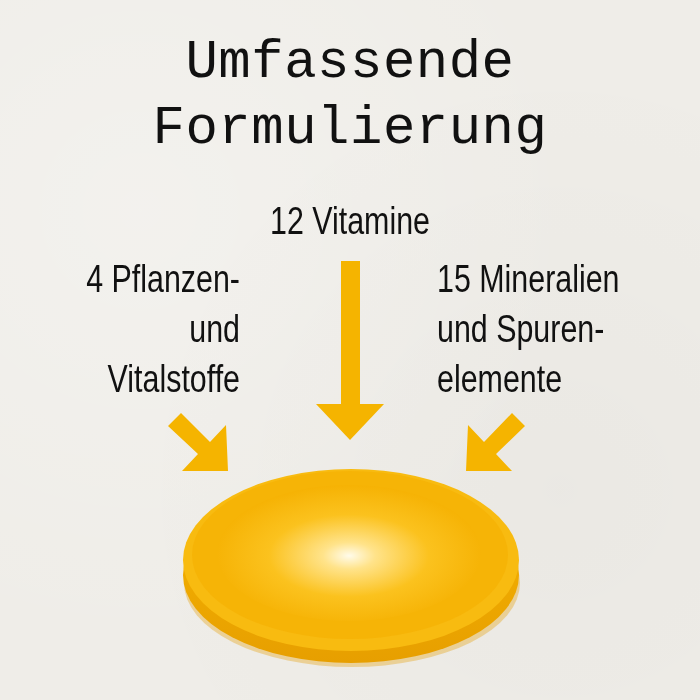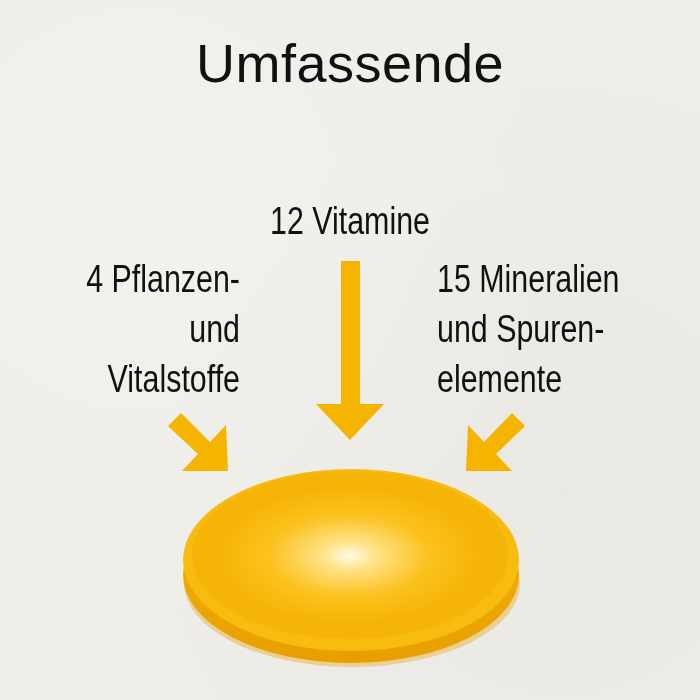--- a/index.html
+++ b/index.html
@@ -10,21 +10,21 @@
   }
   .bg-texture {
     position:absolute; inset:0;
     background:
       radial-gradient(circle at 20% 30%, rgba(255,255,255,0.25), transparent 60%),
       radial-gradient(circle at 80% 70%, rgba(0,0,0,0.02), transparent 60%);
   }
   .title {
     position:absolute; left:0; top:30px; width:700px;
     text-align:center; color:#111;
-    font-family:Liberation Sans, sans-serif;
+    font-family:Liberation Mono, monospace;
     font-size:54px; line-height:66px; font-weight:500; letter-spacing:0.5px;
   }
   .label {
     position:absolute; color:#111;
     font-family:"Liberation Sans Narrow","Liberation Sans", sans-serif;
     font-size:38px; line-height:50px;
     transform:scaleX(0.8);
   }
   .label-center { left:200px; top:196px; width:300px; text-align:center; transform-origin:50% 0; }
   .label-left { left:0; top:254px; width:240px; text-align:right; transform-origin:100% 0; }
@@ -32,20 +32,21 @@
   .label div { white-space:nowrap; }
   svg.art { position:absolute; left:0; top:0; }
 </style>
 </head>
 <body>
 
 <div class="bg-texture"></div>
 
 <div class="title">
   <div>Umfassende</div>
+  <div>Formulierung</div>
 </div>
 
 <div class="label label-center">
   <div>12 Vitamine</div>
 </div>
 
 <div class="label label-left">
   <div>4 Pflanzen-</div>
   <div>und</div>
   <div>Vitalstoffe</div>

